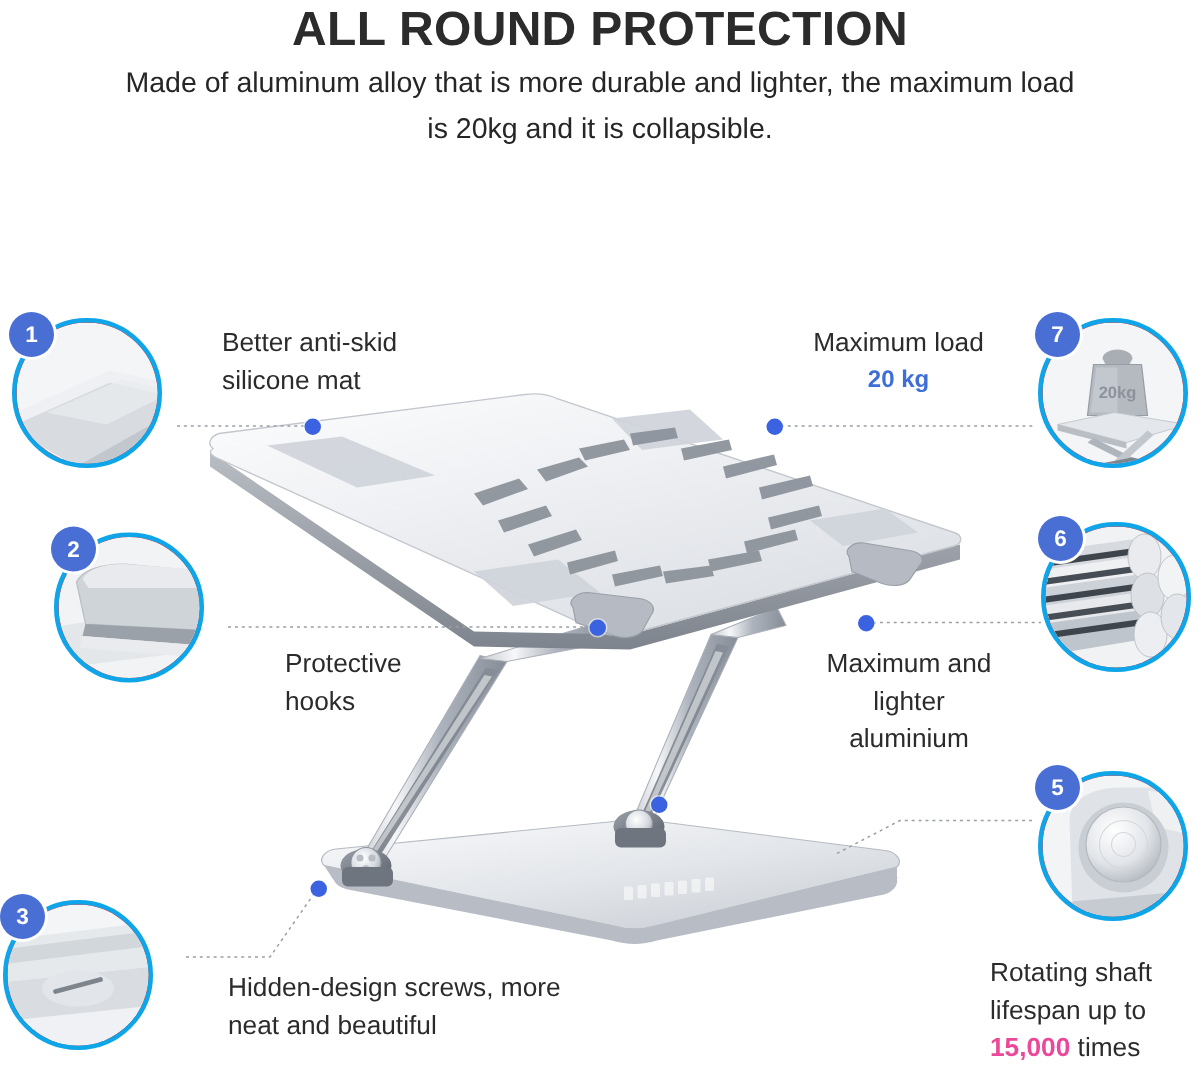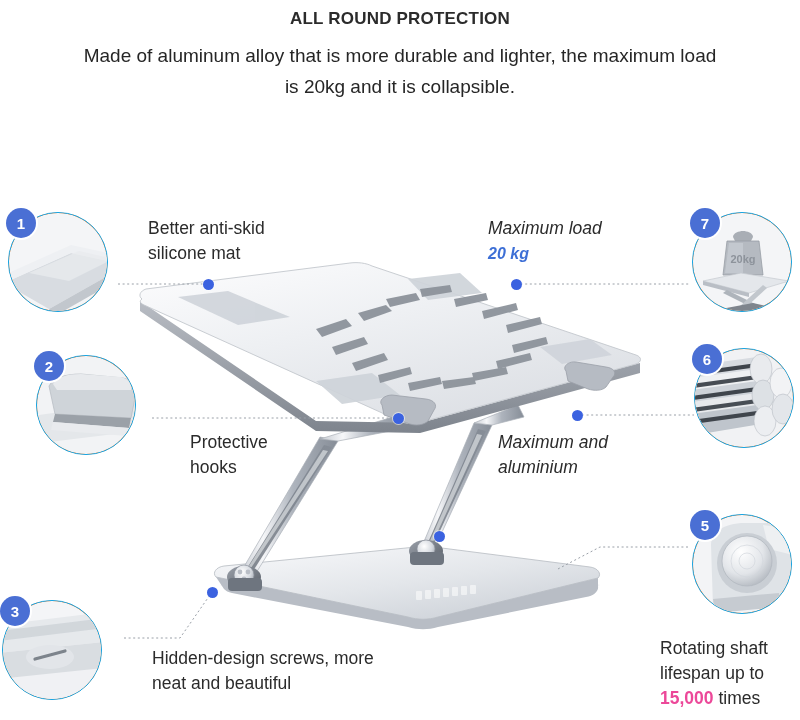--- a/index.html
+++ b/index.html
@@ -6,39 +6,39 @@
   body{
     width:800px;height:720px;background:#ffffff;
     font-family:"Liberation Sans","DejaVu Sans",sans-serif;
     color:#2b2b2b;overflow:hidden;position:relative;
   }
   #stage{position:absolute;left:0;top:0;width:800px;height:720px;}
 
   
   .hdr{position:absolute;left:0;top:0;width:800px;text-align:center;}
   .hdr-title{
-    font-size:17px;font-weight:bold;letter-spacing:.2px;
+    font-size:32px;font-weight:bold;letter-spacing:.2px;
     color:#2b2b2b;margin:4px 0 6px 0;line-height:30px;
   }
   .hdr-sub{
     font-size:19px;font-weight:normal;color:#262626;
     line-height:31px;margin:0 auto;width:640px;
   }
 
   
   .ctext{position:absolute;font-size:17.5px;line-height:25px;color:#2b2b2b;margin-left:28px;}
-  .ctext.right{text-align:left;font-style:italic;}
+  .ctext.right{text-align:center;}
   .ctext.left{text-align:left;}
   .blue{color:#ec4899;font-weight:bold;}
   .big-blue{color:#3d6fd6;font-weight:bold;font-size:16px;}
 
   
   .circ{
     position:absolute;border-radius:50%;
-    border:1px solid #0ea5e9;background:#f97316;
+    border:3px solid #0ea5e9;background:#ef4444;
     overflow:hidden;box-sizing:border-box;
   }
   .circ .inner{position:absolute;inset:0;overflow:hidden;border-radius:50%;}
   .badge{
     position:absolute;width:30px;height:30px;border-radius:50%;
     background:#4a6fd4;color:#fff;font-size:15px;font-weight:bold;
     display:flex;align-items:center;justify-content:center;
     box-shadow:0 0 0 2px #fff;z-index:5;
   }
   .dot{
@@ -313,20 +313,21 @@
           <ellipse cx="70" cy="72" rx="11" ry="15" fill="#eceef1" stroke="#b9bec5" stroke-width="0.6"></ellipse>
           <ellipse cx="86" cy="34" rx="11" ry="15" fill="#f2f3f5" stroke="#b9bec5" stroke-width="0.6"></ellipse>
           <ellipse cx="88" cy="60" rx="11" ry="15" fill="#e3e6ea" stroke="#b9bec5" stroke-width="0.6"></ellipse>
         </g>
       </svg>
     </div>
   </div>
   <div class="badge" style="left:692px;top:344px;">6</div>
   <div class="ctext right" style="left:470px;top:430px;width:216px;">
     <div>Maximum and</div>
+    <div>lighter</div>
     <div>aluminium</div>
   </div>
 
   <div class="circ" style="left:692px;top:514px;width:100px;height:100px;">
     <div class="inner">
       <svg width="100" height="100" viewBox="0 0 100 100">
         <rect width="100" height="100" fill="#f3f4f6"></rect>
         <path d="M18,30 C18,18 30,8 52,8 L84,8 L98,30 L98,82 L20,92 Z" fill="#dfe3e7"></path>
         <path d="M70,10 L100,14 L100,40 L76,34 Z" fill="#eef0f2"></path>
         <ellipse cx="54" cy="48" rx="30" ry="30" fill="#c9ced4"></ellipse>

